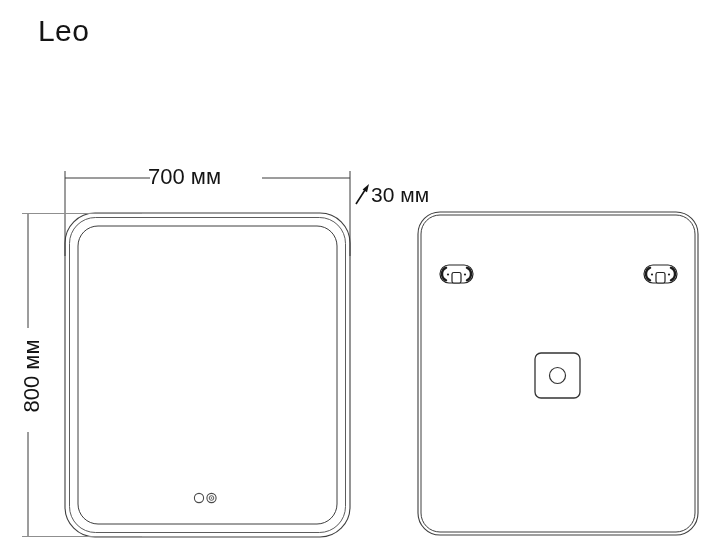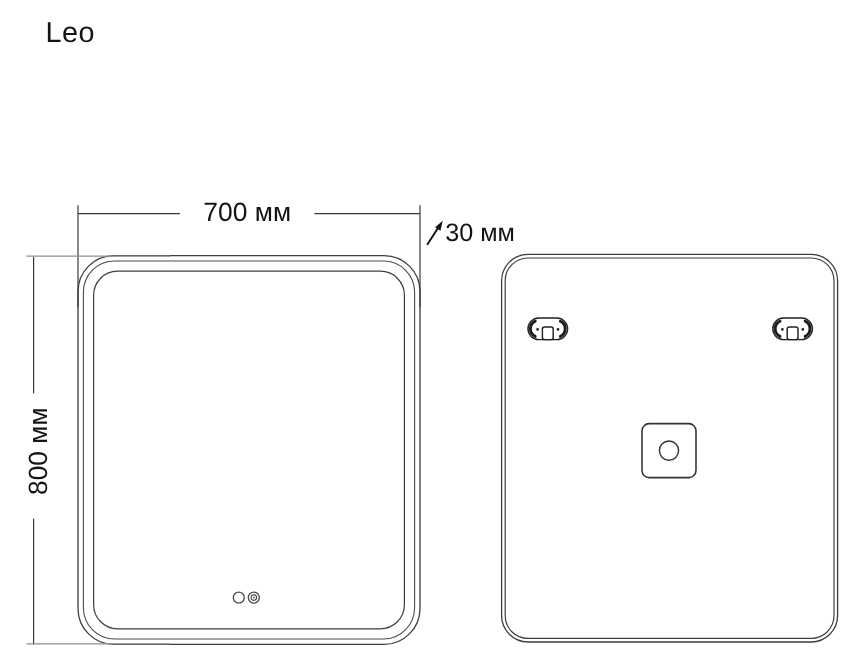--- a/index.html
+++ b/index.html
@@ -21,28 +21,27 @@
   }
   .label {
     position: absolute;
     color: #141414;
     white-space: nowrap;
     line-height: 1;
   }
   #title {
     left: 38px;
     top: 16px;
-    font-size: 24px;
+    font-size: 30px;
     letter-spacing: 0.4px;
   }
   #width-label {
     left: 148px;
     top: 166px;
     width: 116px;
-    text-align: center;
     font-size: 22px;
   }
   #depth-label {
     left: 371px;
     top: 184px;
     font-size: 21px;
   }
   #height-label {
     left: 32px;
     top: 376px;

